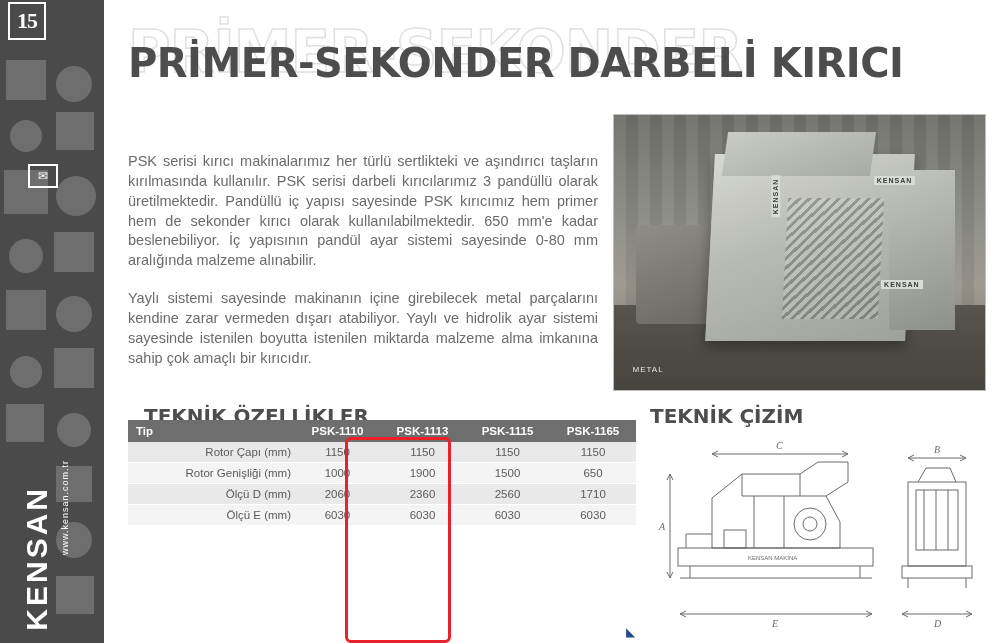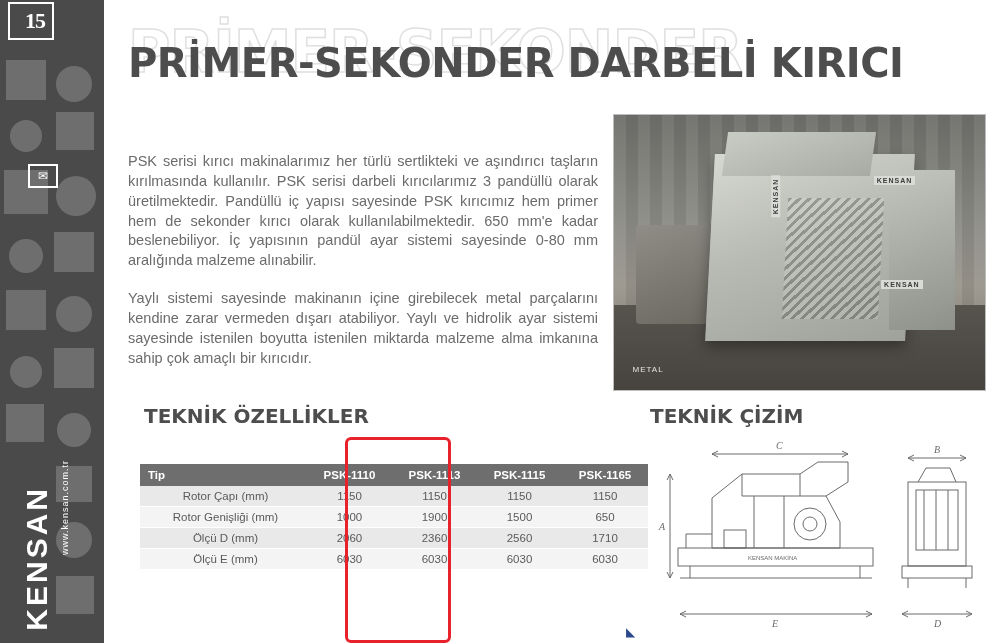--- a/index.html
+++ b/index.html
@@ -35,21 +35,20 @@
     width: 34px; height: 34px;
     border: 2px solid #ffffff;
     color: #ffffff;
     font-size: 22px;
     font-weight: bold;
     display: flex;
     align-items: center;
     justify-content: center;
     font-family: "Liberation Serif", serif;
     letter-spacing: -1px;
-    padding-left: 8px;
   }
   .kensan-vertical {
     position: absolute;
     left: 20px;
     bottom: 12px;
     writing-mode: vertical-rl;
     transform: rotate(180deg);
     color: #ffffff;
     font-size: 30px;
     font-weight: bold;
@@ -202,45 +201,44 @@
     letter-spacing: 0px;
     font-family: "DejaVu Sans", sans-serif;
   }
   #tech-specs-heading { left: 144px; top: 404px; }
   #tech-drawing-heading { left: 650px; top: 404px; }
 
   
   .spec-table {
     position: absolute;
     left: 128px;
-    top: 464px;
+    top: 420px;
     width: 508px;
     border-collapse: collapse;
     font-size: 11.5px;
     color: #5a5a5a;
-    margin-left: 12px;
   }
   .spec-table th {
     background: #6e6e6e;
     color: #ffffff;
     font-weight: bold;
     font-size: 11.5px;
     text-align: center;
     padding: 5px 4px;
     border: none;
   }
   .spec-table th.label-col { text-align: left; padding-left: 8px; }
   .spec-table td {
     text-align: center;
     padding: 4px 4px;
     border-bottom: 1px solid #ffffff;
     font-size: 11.5px;
   }
   .spec-table td.label-col {
-    text-align: center;
+    text-align: right;
     padding-left: 8px;
     color: #5a5a5a;
   }
   .spec-table tbody tr:nth-child(odd)  td { background: #e9e9e9; }
   .spec-table tbody tr:nth-child(even) td { background: #f4f4f4; }
 
   .highlight-box {
     position: absolute;
     left: 345px;
     top: 437px;

